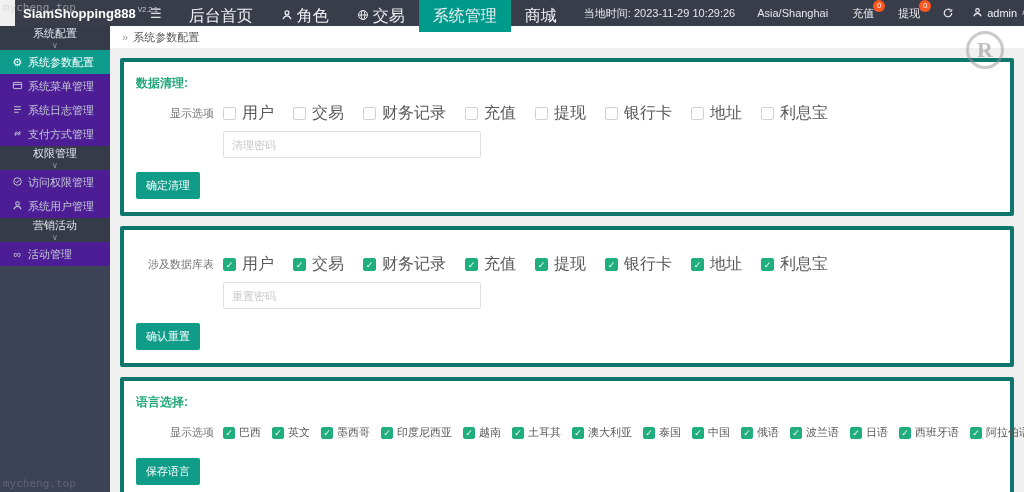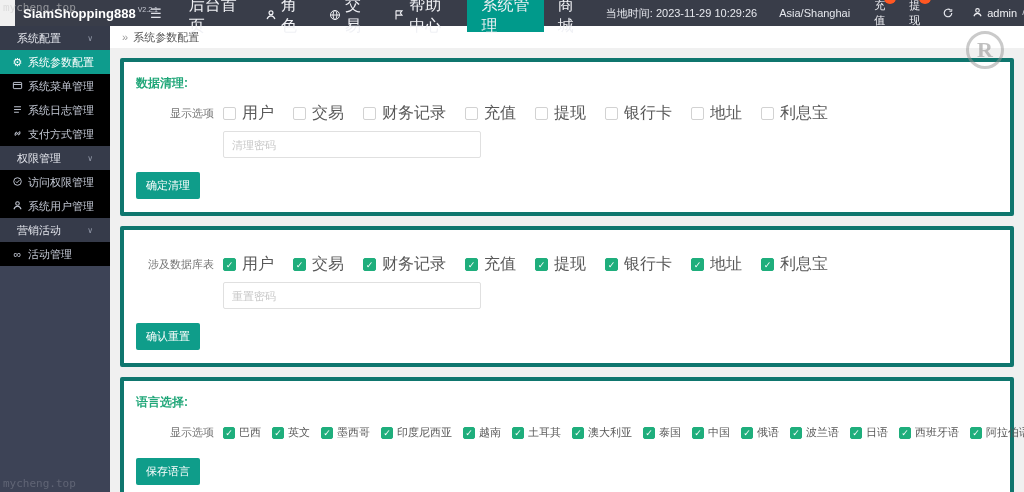--- a/index.html
+++ b/index.html
@@ -28,23 +28,23 @@
   .refresh svg { width:12px; height:12px; }
   .user-block { display:flex; align-items:center; gap:4px; font-size:11px; color:#f0f1f5;
     padding:0 12px 0 8px; cursor:pointer; }
   .user-block svg { width:11px; height:11px; }
   .chev-up { font-size:8px; color:#cfd2da; transform:translateY(-1px); }
 
   
   .sidebar { position:absolute; top:26px; left:0; width:110px; height:466px;
     background:#3d4356; display:flex; flex-direction:column; z-index:10; }
   .group-header { height:24px; background:#363b4a; color:#e3e5ec; font-size:11px;
-    display:flex; align-items:center; justify-content:space-between; padding:0 17px; cursor:pointer; }
+    display:flex; align-items:center; justify-content:space-between; padding:0 9px; cursor:pointer;flex-direction:column; }
   .group-chevron { font-size:8px; color:#9298a8; }
-  .side-item { height:24px; background:#000000; color:#c3c8d4; font-size:11px;
+  .side-item { height:24px; background:#4c1d95; color:#c3c8d4; font-size:11px;
     display:flex; align-items:center; gap:5px; padding-left:12px; cursor:pointer; }
   .side-item svg { width:11px; height:11px; flex:0 0 auto; }
   .side-item .txt-ico { font-size:11px; width:11px; text-align:center; }
   .side-item.active { background:#0e9c8d; color:#fff; }
   .side-fill { flex:1; background:#3d4356; }
 
   
   .main { position:absolute; top:26px; left:110px; width:914px; height:466px;
     background:#f0f0f0; overflow:hidden; }
   .breadcrumb { height:22px; background:#fff; display:flex; align-items:center;
@@ -108,27 +108,20 @@
       <span>角色</span>
     </div>
     <div class="nav-item">
       <span><svg viewBox="0 0 16 16" fill="none" stroke="#f0f1f5" stroke-width="1.3">
             <circle cx="8" cy="8" r="6"></circle>
             <ellipse cx="8" cy="8" rx="2.6" ry="6"></ellipse>
             <path d="M2 8h12"></path>
           </svg></span>
       <span>交易</span>
     </div>
-    <div class="nav-item">
-      <span><svg viewBox="0 0 16 16" fill="none" stroke="#f0f1f5" stroke-width="1.5">
-            <path d="M4 14V2"></path>
-            <path d="M4 2.5h8l-2.2 2.8L12 8.2H4"></path>
-          </svg></span>
-      <span>帮助中心</span>
-    </div>
     <div class="nav-item active">
       <span>系统管理</span>
     </div>
     <div class="nav-item">
       <span>商城</span>
     </div>
   </div>
   <div class="top-right">
     <div class="time-block">
       <span>当地时间:</span> <span>2023-11-29 10:29:26</span>

